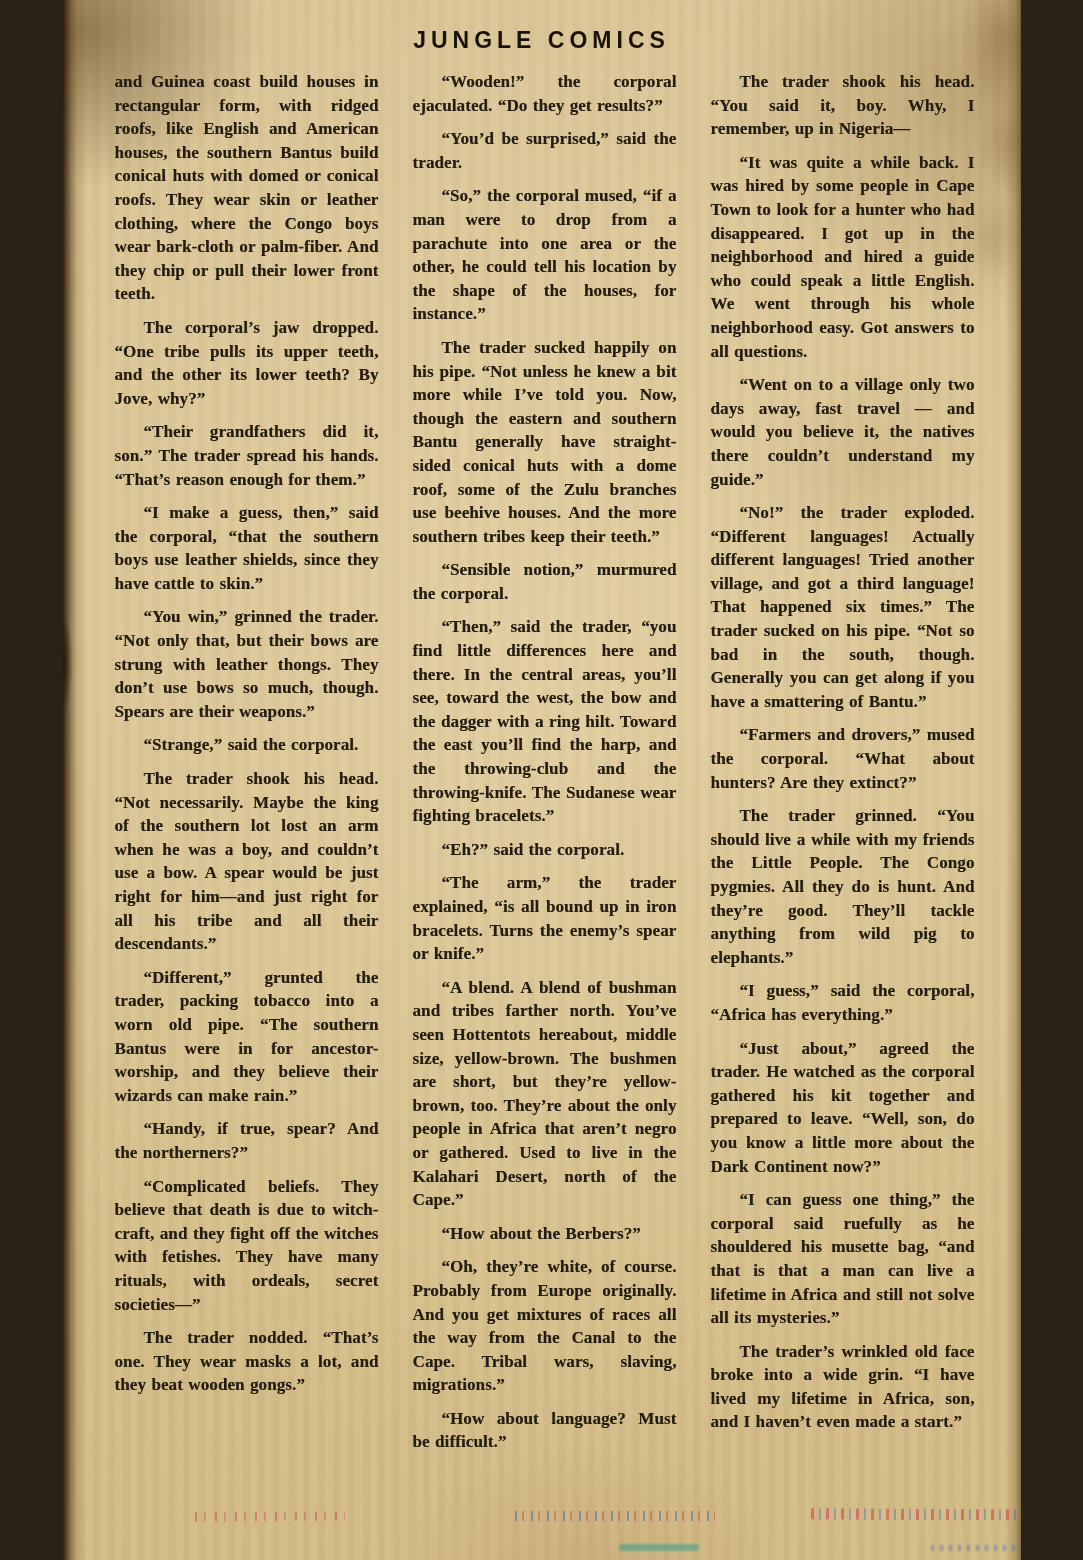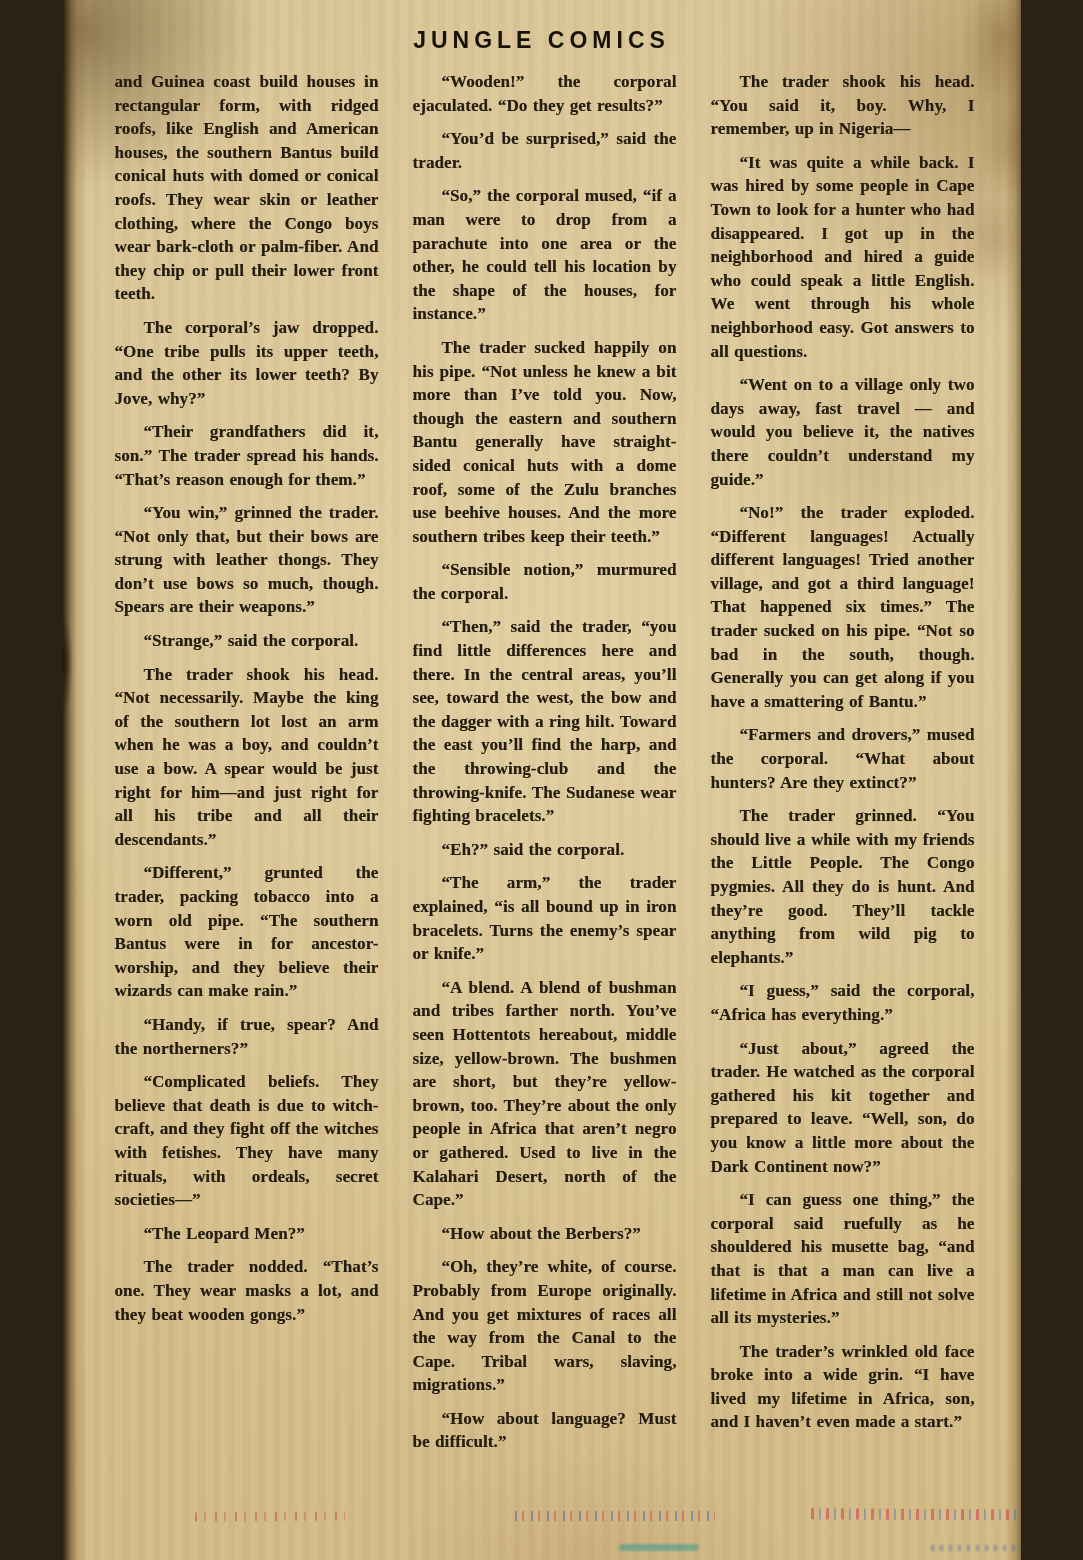--- a/index.html
+++ b/index.html
@@ -128,34 +128,34 @@
 
 <div class="page" data-name="comic-story-page">
 
   <h1 class="title" data-name="page-title">JUNGLE COMICS</h1>
 
   <div class="columns" data-name="story-columns">
     <div class="col" data-name="story-column-1">
         <p data-name="story-paragraph">and Guinea coast build houses in rectangular form, with ridged roofs, like English and American houses, the southern Bantus build conical huts with domed or conical roofs. They wear skin or leather clothing, where the Congo boys wear bark-cloth or palm-fiber. And they chip or pull their lower front teeth.</p>
         <p data-name="story-paragraph">The corporal’s jaw dropped. “One tribe pulls its upper teeth, and the other its lower teeth? By Jove, why?”</p>
         <p data-name="story-paragraph">“Their grandfathers did it, son.” The trader spread his hands. “That’s reason enough for them.”</p>
+        <p data-name="story-paragraph">“I make a guess, then,” said the corporal, “that the southern boys use leather shields, since they have cattle to skin.”</p>
         <p data-name="story-paragraph">“You win,” grinned the trader. “Not only that, but their bows are strung with leather thongs. They don’t use bows so much, though. Spears are their weapons.”</p>
         <p data-name="story-paragraph">“Strange,” said the corporal.</p>
         <p data-name="story-paragraph">The trader shook his head. “Not necessarily. Maybe the king of the southern lot lost an arm when he was a boy, and couldn’t use a bow. A spear would be just right for him—and just right for all his tribe and all their descendants.”</p>
         <p data-name="story-paragraph">“Different,” grunted the trader, packing tobacco into a worn old pipe. “The southern Bantus were in for ancestor-worship, and they believe their wizards can make rain.”</p>
         <p data-name="story-paragraph">“Handy, if true, spear? And the northerners?”</p>
         <p data-name="story-paragraph">“Complicated beliefs. They believe that death is due to witch-craft, and they fight off the witches with fetishes. They have many rituals, with ordeals, secret societies—”</p>
-        <p data-name="story-paragraph">“The Leopard Men?”</p>
         <p data-name="story-paragraph">The trader nodded. “That’s one. They wear masks a lot, and they beat wooden gongs.”</p>
       </div>
     <div class="col" data-name="story-column-2">
         <p data-name="story-paragraph">“Wooden!” the corporal ejaculated. “Do they get results?”</p>
         <p data-name="story-paragraph">“You’d be surprised,” said the trader.</p>
         <p data-name="story-paragraph">“So,” the corporal mused, “if a man were to drop from a parachute into one area or the other, he could tell his location by the shape of the houses, for instance.”</p>
-        <p data-name="story-paragraph">The trader sucked happily on his pipe. “Not unless he knew a bit more than I’ve told you. Now, though the eastern and southern Bantu generally have straight-sided conical huts with a dome roof, some of the Zulu branches use beehive houses. And the more southern tribes keep their teeth.”</p>
+        <p data-name="story-paragraph">The trader sucked happily on his pipe. “Not unless he knew a bit more while I’ve told you. Now, though the eastern and southern Bantu generally have straight-sided conical huts with a dome roof, some of the Zulu branches use beehive houses. And the more southern tribes keep their teeth.”</p>
         <p data-name="story-paragraph">“Sensible notion,” murmured the corporal.</p>
         <p data-name="story-paragraph">“Then,” said the trader, “you find little differences here and there. In the central areas, you’ll see, toward the west, the bow and the dagger with a ring hilt. Toward the east you’ll find the harp, and the throwing-club and the throwing-knife. The Sudanese wear fighting bracelets.”</p>
         <p data-name="story-paragraph">“Eh?” said the corporal.</p>
         <p data-name="story-paragraph">“The arm,” the trader explained, “is all bound up in iron bracelets. Turns the enemy’s spear or knife.”</p>
         <p data-name="story-paragraph">“A blend. A blend of bushman and tribes farther north. You’ve seen Hottentots hereabout, middle size, yellow-brown. The bushmen are short, but they’re yellow-brown, too. They’re about the only people in Africa that aren’t negro or gathered. Used to live in the Kalahari Desert, north of the Cape.”</p>
         <p data-name="story-paragraph">“How about the Berbers?”</p>
         <p data-name="story-paragraph">“Oh, they’re white, of course. Probably from Europe originally. And you get mixtures of races all the way from the Canal to the Cape. Tribal wars, slaving, migrations.”</p>
         <p data-name="story-paragraph">“How about language? Must be difficult.”</p>
       </div>
     <div class="col" data-name="story-column-3">

